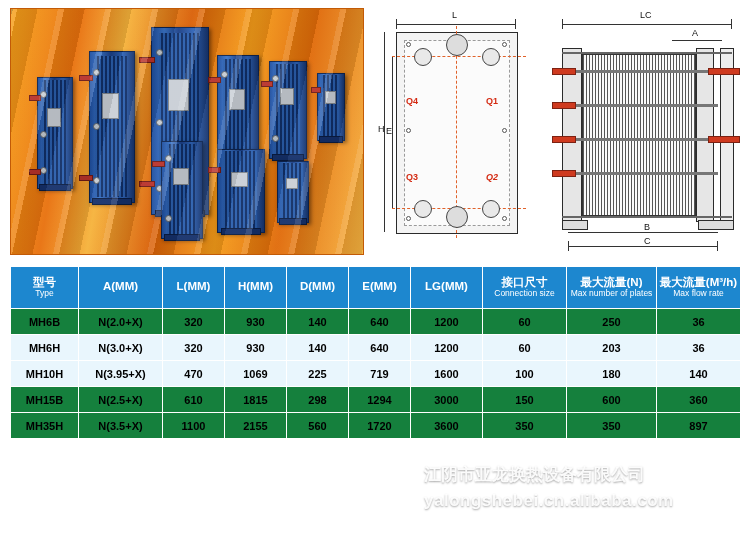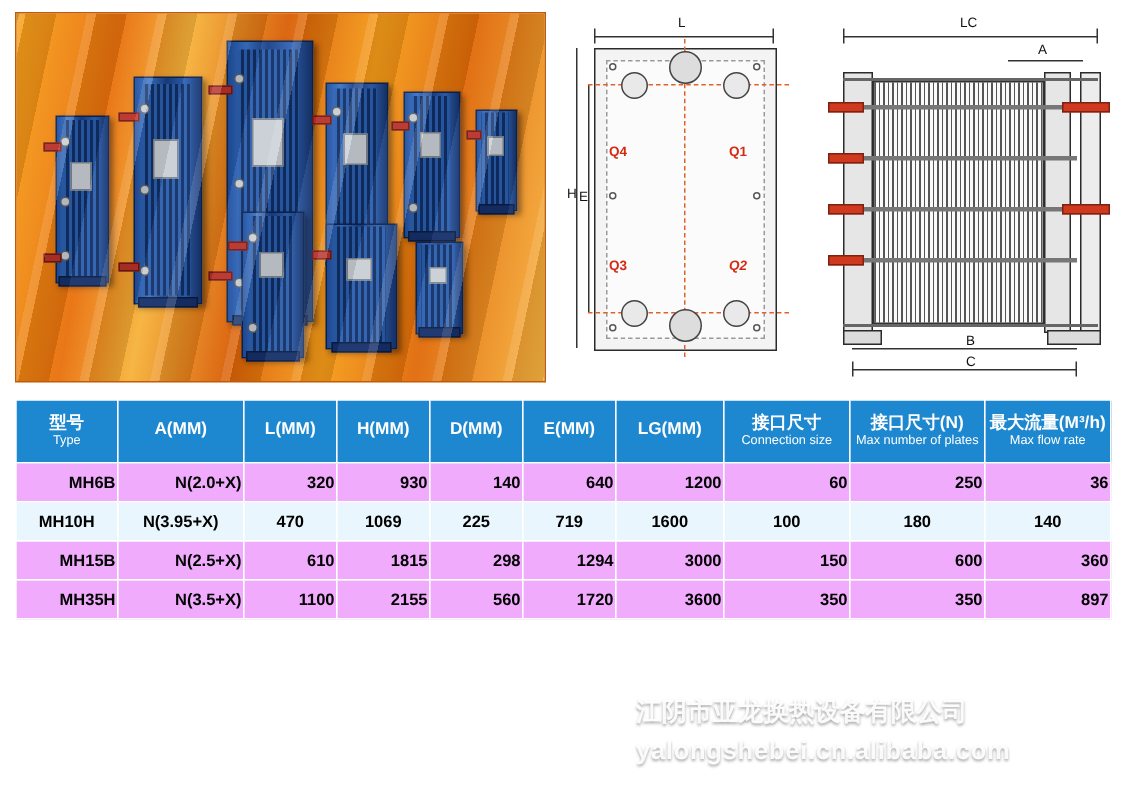--- a/index.html
+++ b/index.html
@@ -99,21 +99,21 @@
   thead th .en{font-size:8.5px;display:block;font-weight:normal;}
   tbody td{
     border:1px solid #ffffff;
     text-align:center;
     padding:3px 1px;
     height:19px;
     color:#000;
     font-weight:bold;
     font-size:11px;
   }
-  tbody tr.odd td{background:#f0abfc;text-align:right;}
+  tbody tr.odd td{background:#15803d;}
   tbody tr.even td{background:#e9f6fd;}
   .watermark{
     position:absolute;left:424px;top:462px;width:330px;height:70px;
     color:rgba(255,255,255,.92);
     text-shadow:0 1px 2px rgba(0,0,0,.35);
     font-size:17px;font-weight:bold;line-height:1.5;
     pointer-events:none;
     text-align:left;
   }
   .watermark .l2{font-size:17px;letter-spacing:.5px;}
@@ -334,21 +334,21 @@
         <span class="cn">E(MM)</span>
       </th>
       <th>
         <span class="cn">LG(MM)</span>
       </th>
       <th>
         <span class="cn">接口尺寸</span>
         <span class="en">Connection size</span>
       </th>
       <th>
-        <span class="cn">接口尺寸(N)</span>
+        <span class="cn">最大流量(N)</span>
         <span class="en">Max number of plates</span>
       </th>
       <th>
         <span class="cn">最大流量(M³/h)</span>
         <span class="en">Max flow rate</span>
       </th>
     </tr>
   </thead>
   <tbody>
     <tr class="odd">
@@ -357,20 +357,32 @@
       <td>320</td>
       <td>930</td>
       <td>140</td>
       <td>640</td>
       <td>1200</td>
       <td>60</td>
       <td>250</td>
       <td>36</td>
     </tr>
     <tr class="even">
+      <td>MH6H</td>
+      <td>N(3.0+X)</td>
+      <td>320</td>
+      <td>930</td>
+      <td>140</td>
+      <td>640</td>
+      <td>1200</td>
+      <td>60</td>
+      <td>203</td>
+      <td>36</td>
+    </tr>
+    <tr class="even">
       <td>MH10H</td>
       <td>N(3.95+X)</td>
       <td>470</td>
       <td>1069</td>
       <td>225</td>
       <td>719</td>
       <td>1600</td>
       <td>100</td>
       <td>180</td>
       <td>140</td>

